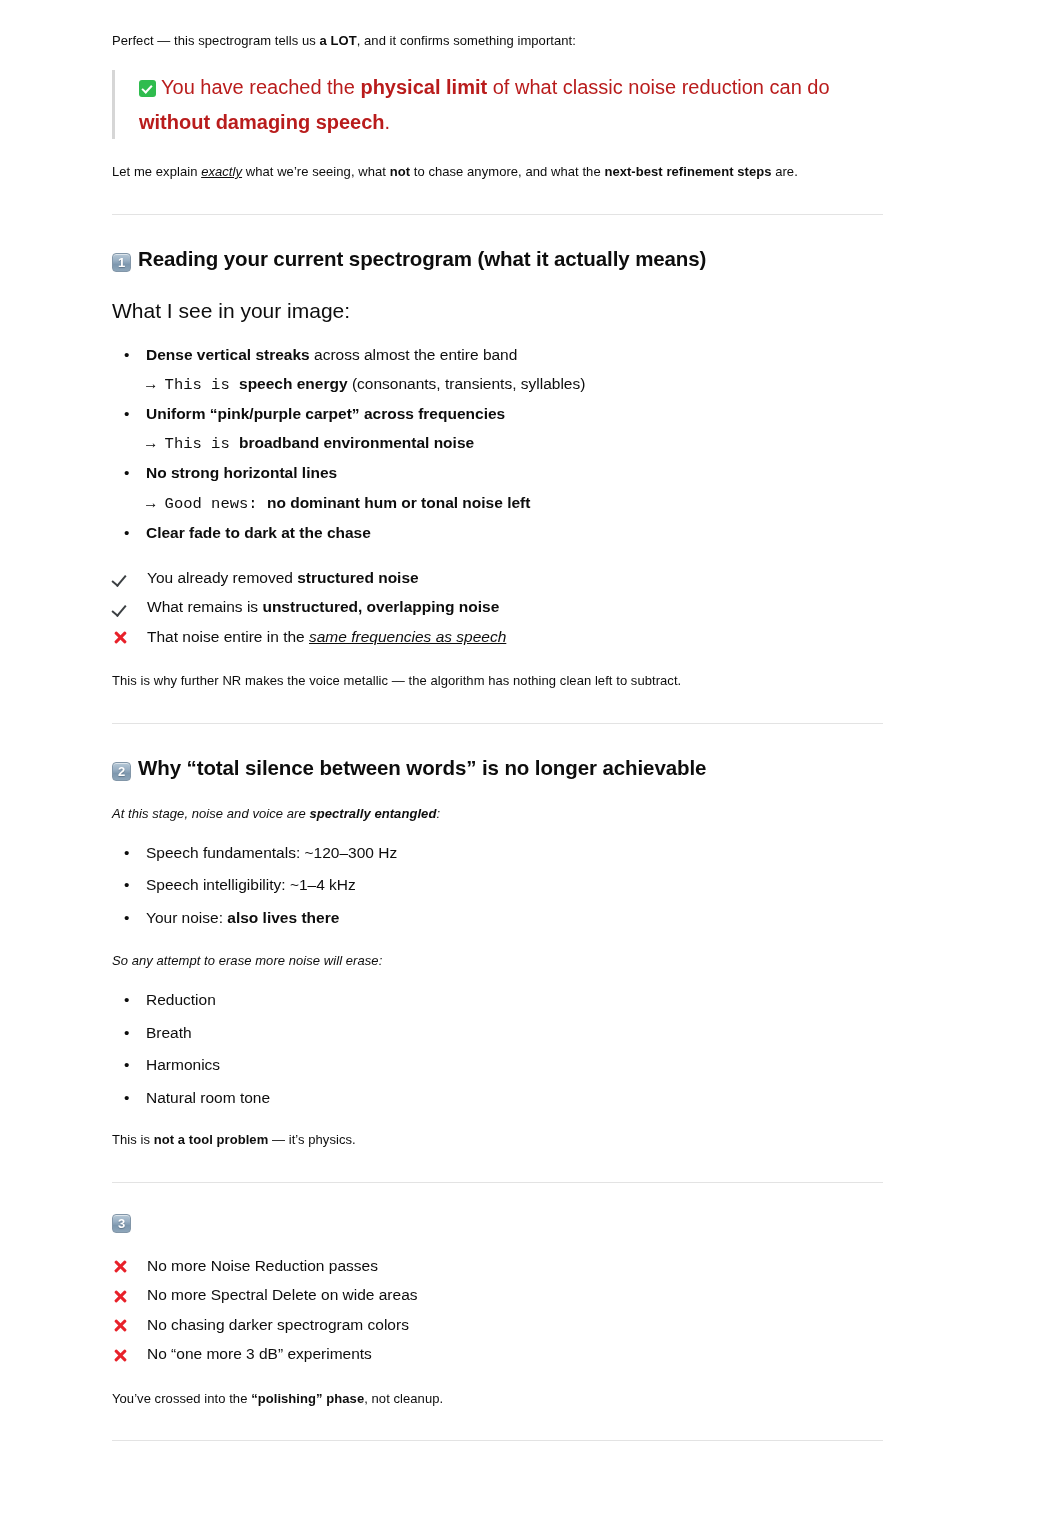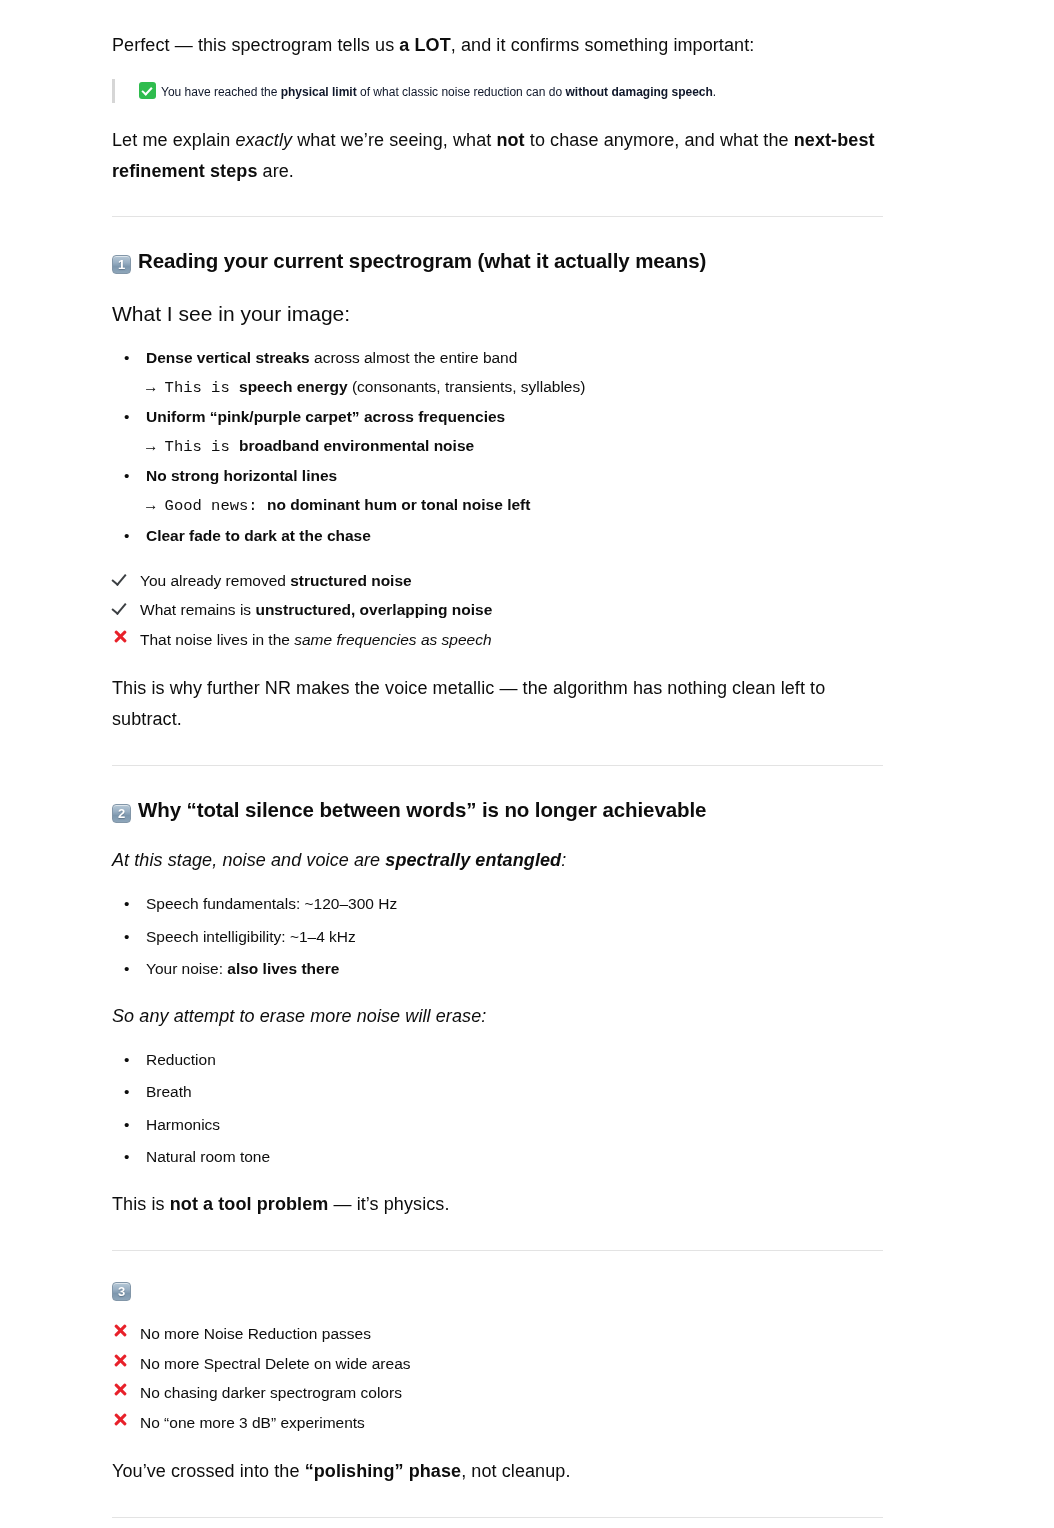--- a/index.html
+++ b/index.html
@@ -11,50 +11,50 @@
     font-family: "Liberation Sans", sans-serif;
     color: #0d0d0d;
     -webkit-font-smoothing: antialiased;
   }
   .page {
     width: 1054px;
     padding: 30px 171px 20px 112px;
   }
   
   .para {
-    font-size: 18px;
+    font-size: 13px;
     line-height: 1.72;
     margin: 0 0 18px 0;
     color: #0d0d0d;
     letter-spacing: 0.005em;
   }
   .para.tight { margin-bottom: 14px; font-style: italic; }
   .para.lead  { margin-bottom: 16px; }
 
   b, .b { font-weight: 700; }
-  i, .i { font-style: italic; }
+  i, .i { font-style: italic; text-decoration: underline; }
 
   hr.rule {
     border: 0;
     border-top: 1px solid #e3e3e3;
     margin: 30px 0 30px 0;
     height: 0;
     width: 771px;
   }
 
   
   .quote {
     border-left: 3px solid #d6d6d6;
     padding: 0 0 0 24px;
     margin: 18px 0 22px 0;
   }
   .quote .qtext {
-    font-size: 12px;
+    font-size: 20px;
     line-height: 1.72;
-    color: #0f172a;
+    color: #b91c1c;
   }
 
   
   .h2 {
     font-size: 20.5px;
     font-weight: 700;
     line-height: 1.4;
     margin: 0 0 20px 0;
     display: flex;
     align-items: baseline;
@@ -140,22 +140,22 @@
     margin-top: 2px;
   }
   ul.blist.plain > li { line-height: 1.78; margin-bottom: 5px; }
 
   
   .markrow {
     font-size: 15.5px;
     line-height: 1.78;
     margin: 0 0 2px 0;
     display: flex;
-    align-items: flex-start;
-    gap: 12px;
+    align-items: center;
+    gap: 19px;
   }
   .marklist { margin: 0 0 20px 0; }
 
   .ico-check {
     display: inline-block;
     width: 16px; height: 19px;
     position: relative;
     flex: 0 0 16px;
     top: 2px;
   }
@@ -222,21 +222,21 @@
     <div class="markrow">
         <span class="ico-check"></span>
         <span><span>You already removed </span><b>structured noise</b></span>
       </div>
     <div class="markrow">
         <span class="ico-check"></span>
         <span><span>What remains is </span><b>unstructured, overlapping noise</b></span>
       </div>
     <div class="markrow">
         <span class="ico-cross"></span>
-        <span><span>That noise lives in the </span><i>same frequencies as speech</i></span>
+        <span><span>That noise entire in the </span><i>same frequencies as speech</i></span>
       </div>
   </div>
 
   <p class="para">This is why further NR makes the voice metallic — the algorithm has nothing clean left to subtract.</p>
 
   <hr class="rule">
 
   <h2 class="h2">
       <span class="keycap">2</span>
       <span>Why “total silence between words” is no longer achievable</span>

